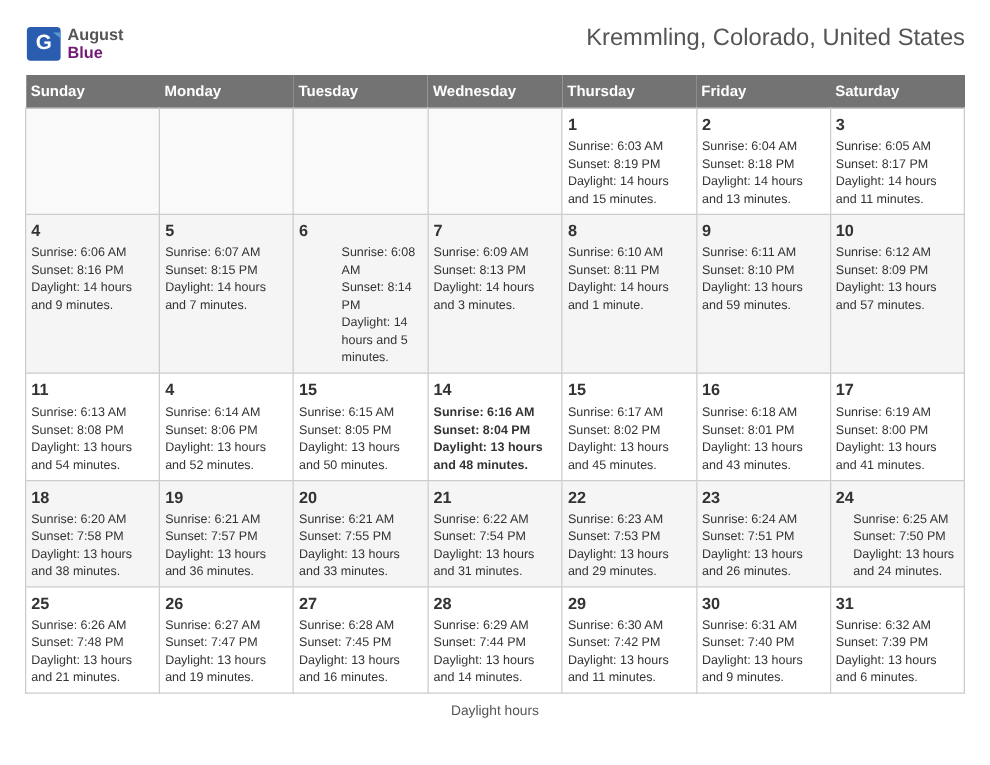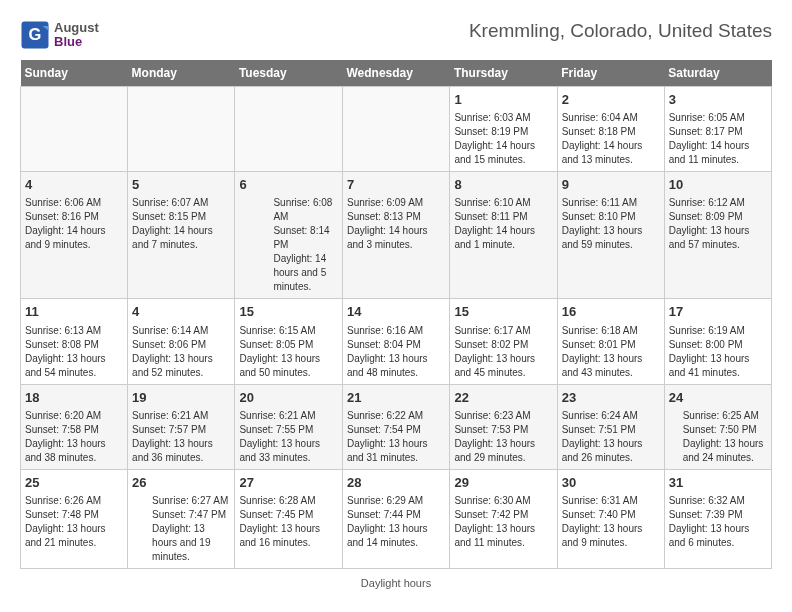--- a/index.html
+++ b/index.html
@@ -203,21 +203,21 @@
 Daylight: 13 hours and 52 minutes.</div>
         </td>
         <td>
           <span class="day-num">15</span>
           <div class="day-info" style="white-space: pre-line;">Sunrise: 6:15 AM
 Sunset: 8:05 PM
 Daylight: 13 hours and 50 minutes.</div>
         </td>
         <td>
           <span class="day-num">14</span>
-          <div class="day-info" style="white-space: pre-line;">Sunrise: 6:16 AM
+          <div class="day-info" style="white-space: pre-line; font-weight: bold;">Sunrise: 6:16 AM
 Sunset: 8:04 PM
 Daylight: 13 hours and 48 minutes.</div>
         </td>
         <td>
           <span class="day-num">15</span>
           <div class="day-info" style="white-space: pre-line;">Sunrise: 6:17 AM
 Sunset: 8:02 PM
 Daylight: 13 hours and 45 minutes.</div>
         </td>
         <td>
@@ -279,21 +279,21 @@
       </tr>
       <tr>
         <td>
           <span class="day-num">25</span>
           <div class="day-info" style="white-space: pre-line;">Sunrise: 6:26 AM
 Sunset: 7:48 PM
 Daylight: 13 hours and 21 minutes.</div>
         </td>
         <td>
           <span class="day-num">26</span>
-          <div class="day-info" style="white-space: pre-line; margin-left: 20px;">Sunrise: 6:27 AM
+          <div class="day-info" style="white-space: pre-line;">Sunrise: 6:27 AM
 Sunset: 7:47 PM
 Daylight: 13 hours and 19 minutes.</div>
         </td>
         <td>
           <span class="day-num">27</span>
           <div class="day-info" style="white-space: pre-line;">Sunrise: 6:28 AM
 Sunset: 7:45 PM
 Daylight: 13 hours and 16 minutes.</div>
         </td>
         <td>

